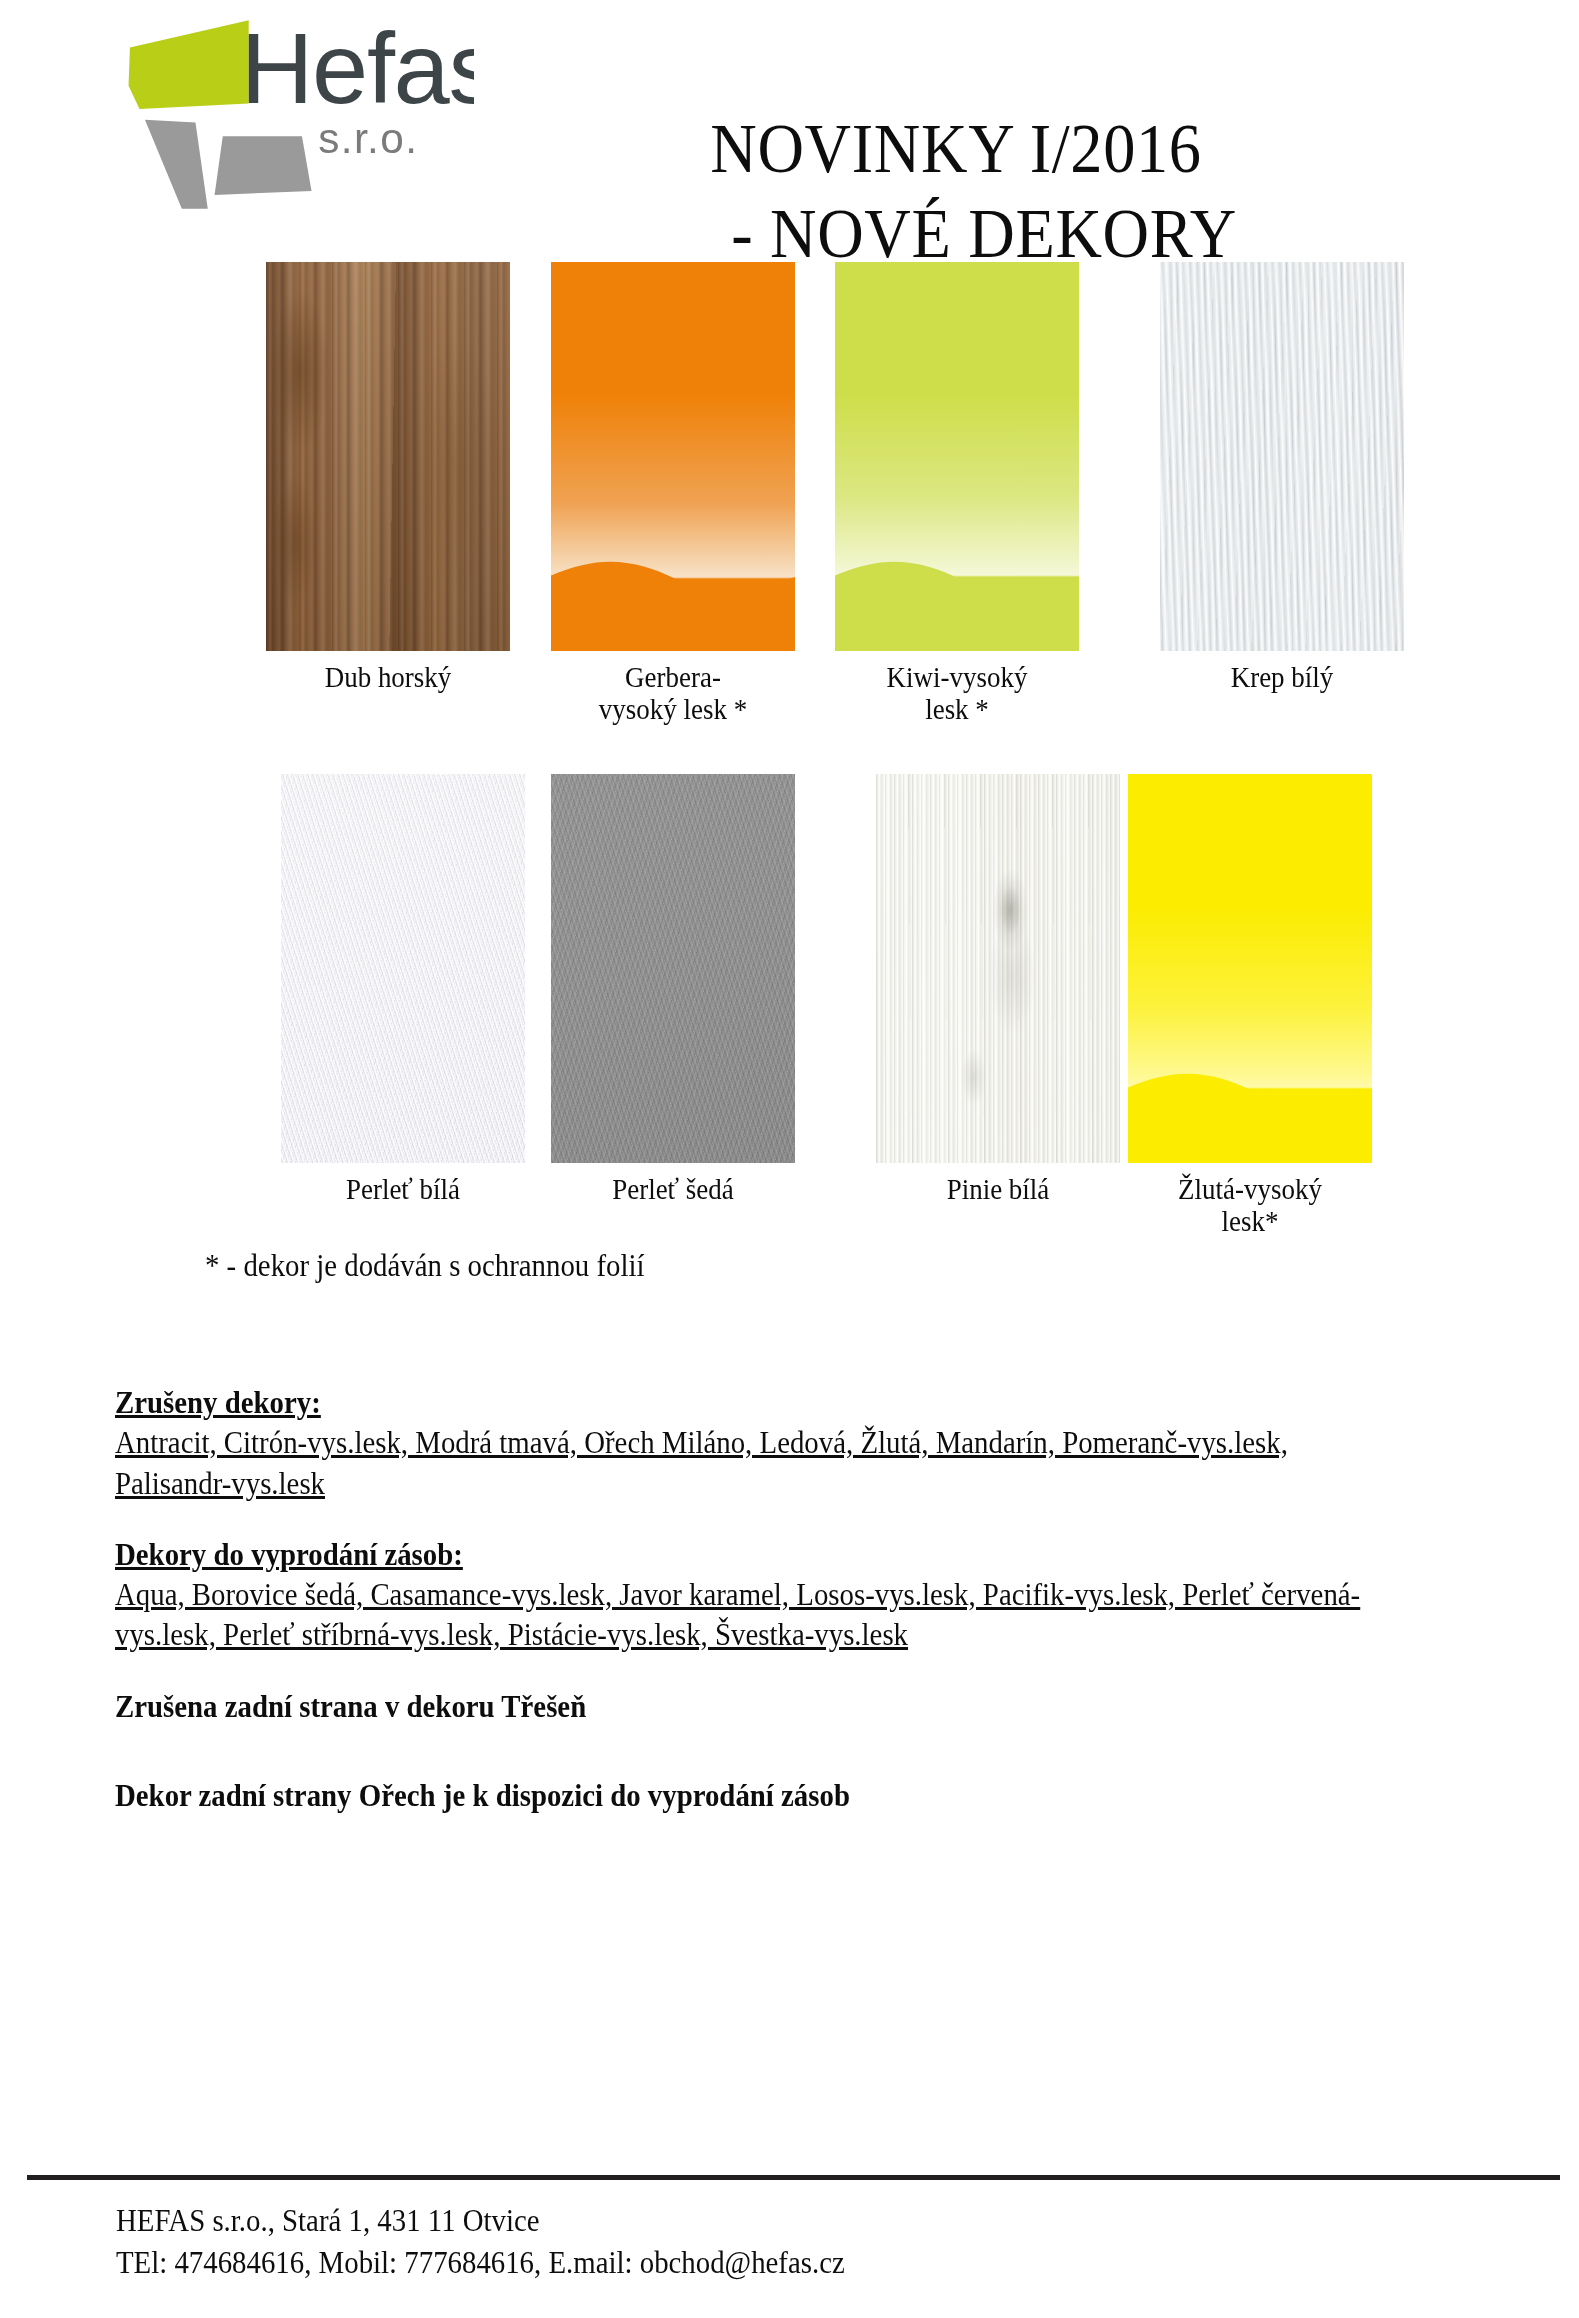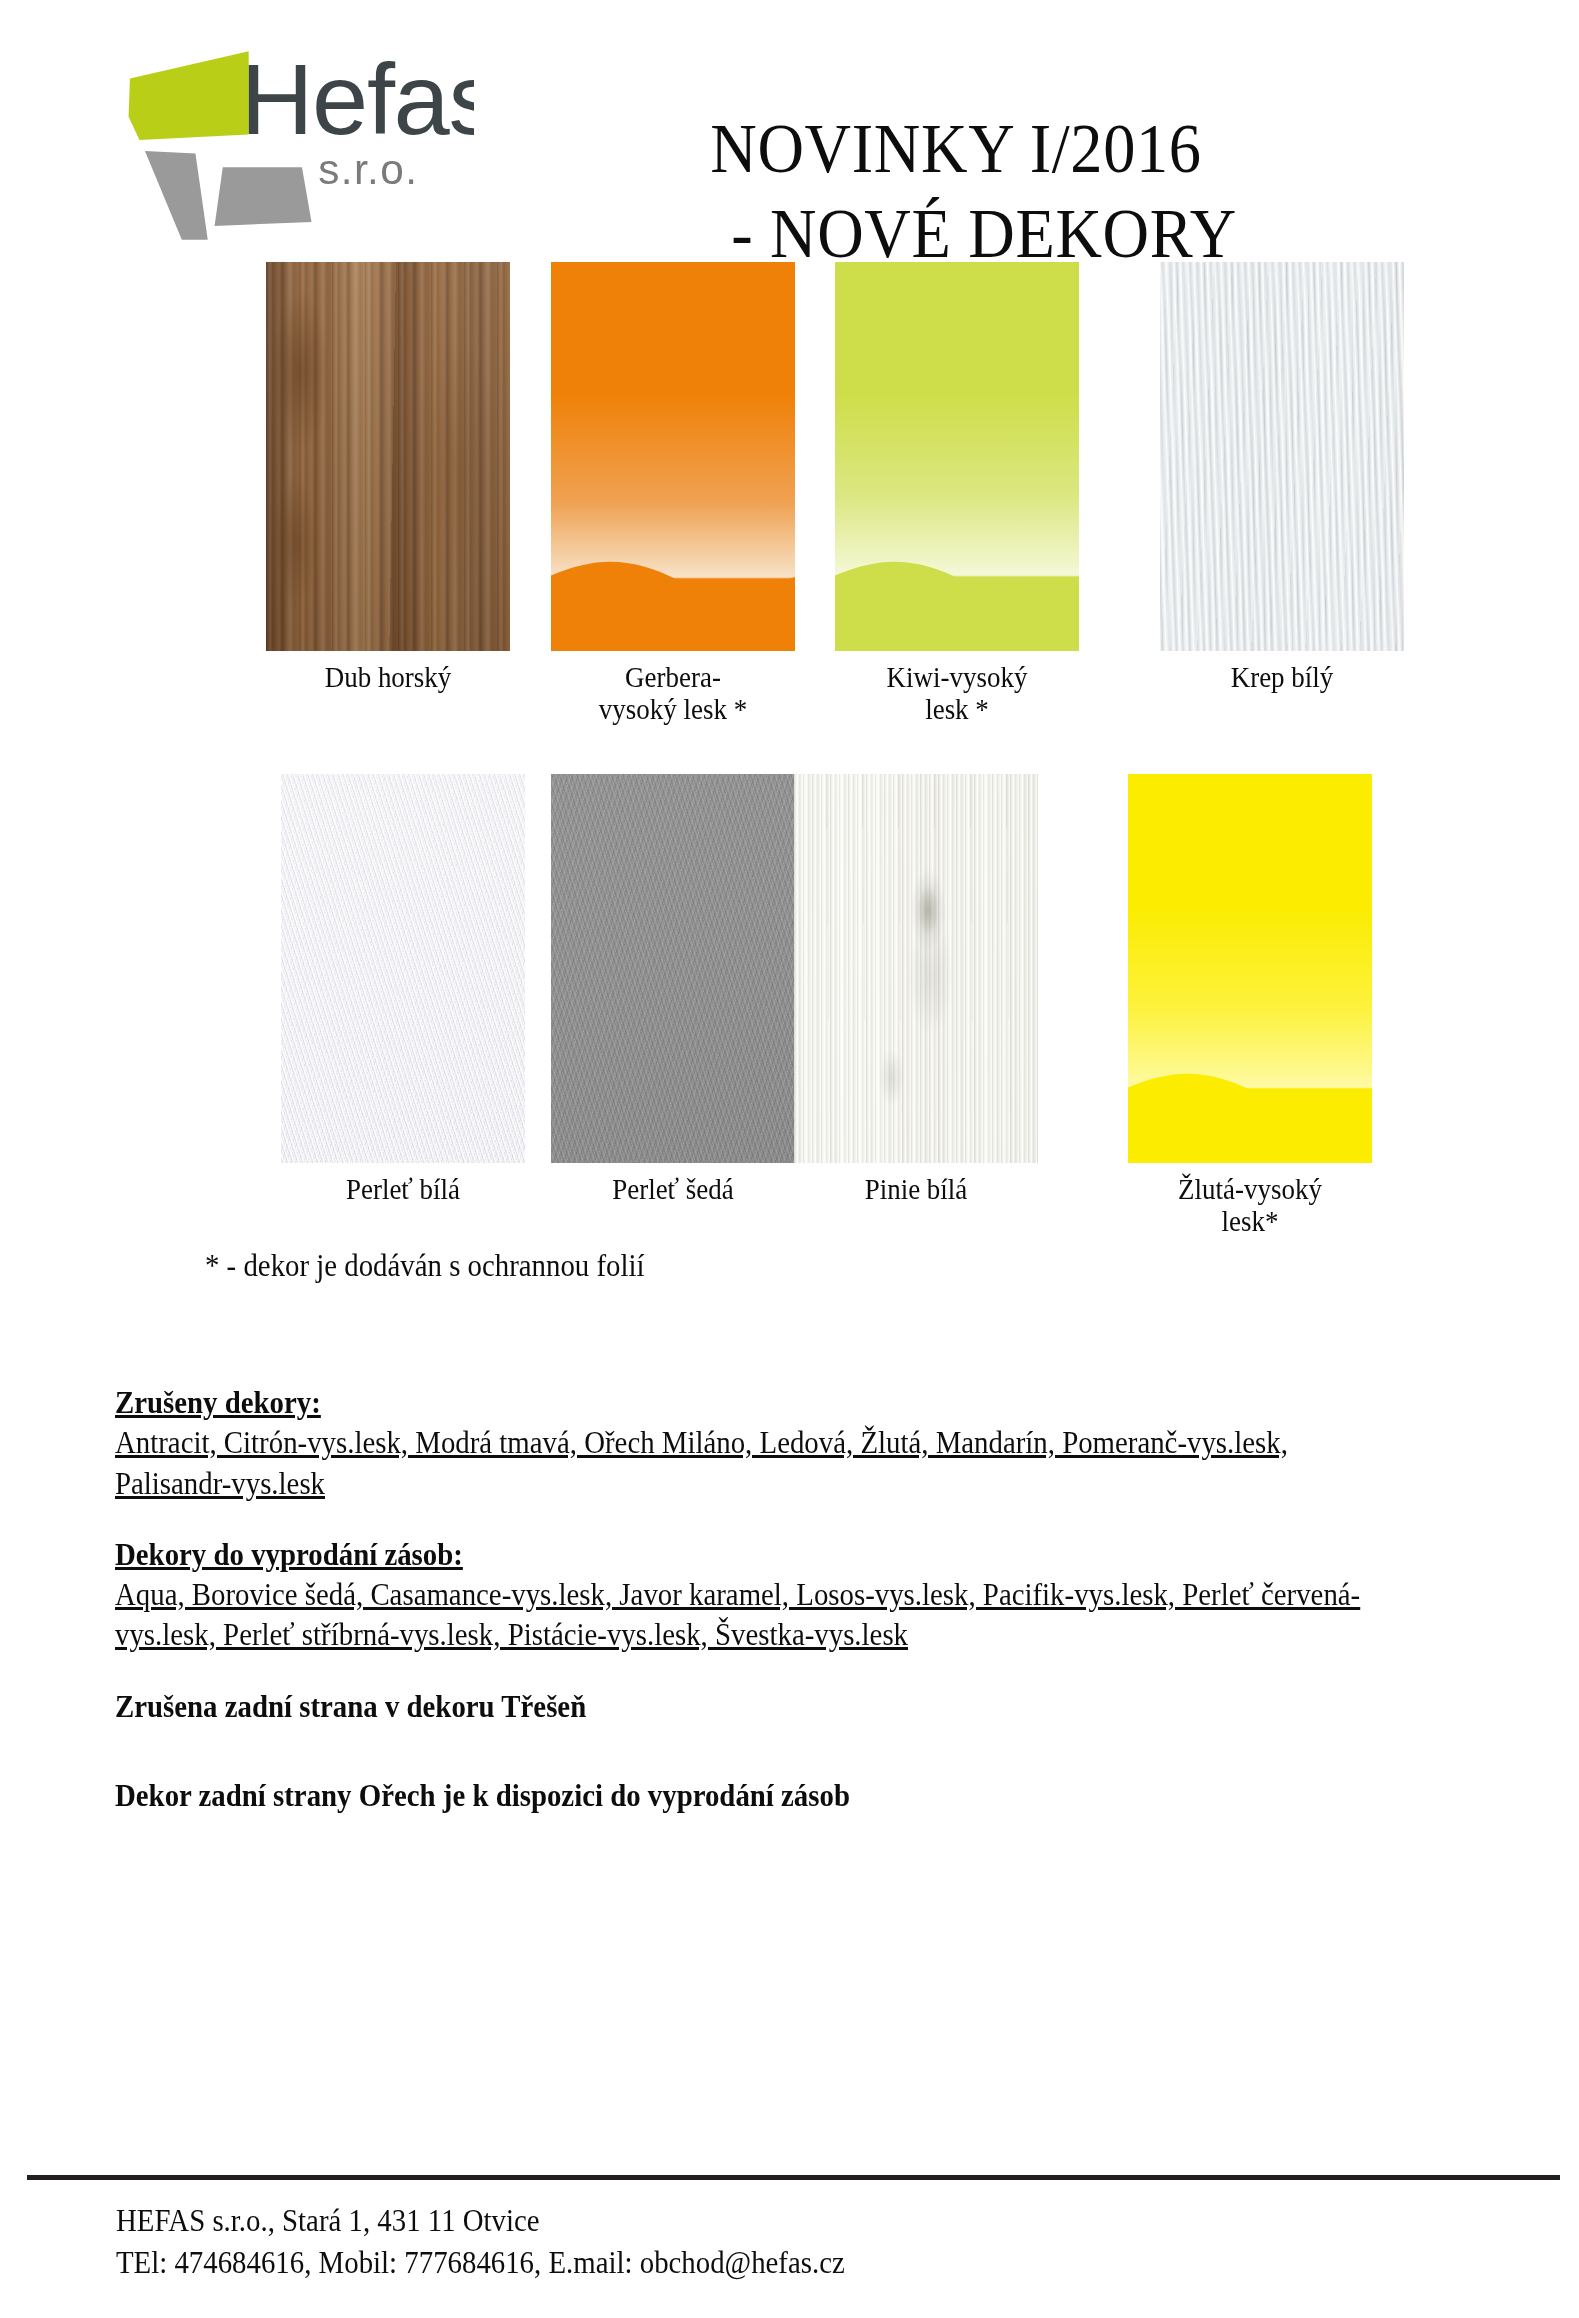--- a/index.html
+++ b/index.html
@@ -8,21 +8,21 @@
     background:#ffffff;
     font-family:"Liberation Serif","DejaVu Serif",serif;
     color:#0d0d0d;
     position:relative;
     overflow:hidden;
   }
   .page{position:relative;width:1579px;height:2319px;}
 
   
   .header{position:absolute;left:0;top:0;width:1579px;height:253px;}
-  .logo{position:absolute;left:119px;top:43px;width:355px;height:198px;}
+  .logo{position:absolute;left:119px;top:12px;width:355px;height:198px;}
   .logo svg{display:block;width:355px;height:198px;}
   .title{
     position:absolute;left:478px;top:20.5px;width:956px;
     text-align:center;
     font-size:70px;
     line-height:1.22;
     letter-spacing:0.7px;
     font-family:"Liberation Serif","DejaVu Serif",serif;
     transform:scaleX(0.92);
     transform-origin:center top;
@@ -220,21 +220,21 @@
       <div class="caption">Perleť bílá</div>
     </div>
 
     <div class="cell" style="left:507px">
       <div class="swatch">
         <div class="tex tex-perlet-seda"></div>
       </div>
       <div class="caption">Perleť šedá</div>
     </div>
 
-    <div class="cell" style="left:750px">
+    <div class="cell" style="left:832px">
       <div class="swatch">
         <div class="tex tex-pinie"></div>
       </div>
       <div class="caption">Pinie bílá</div>
     </div>
 
     <div class="cell" style="left:1084px">
       <div class="swatch">
         <div class="tex tex-gloss-yellow"></div>
         <svg class="wave" viewBox="0 0 358 150" preserveAspectRatio="none">

